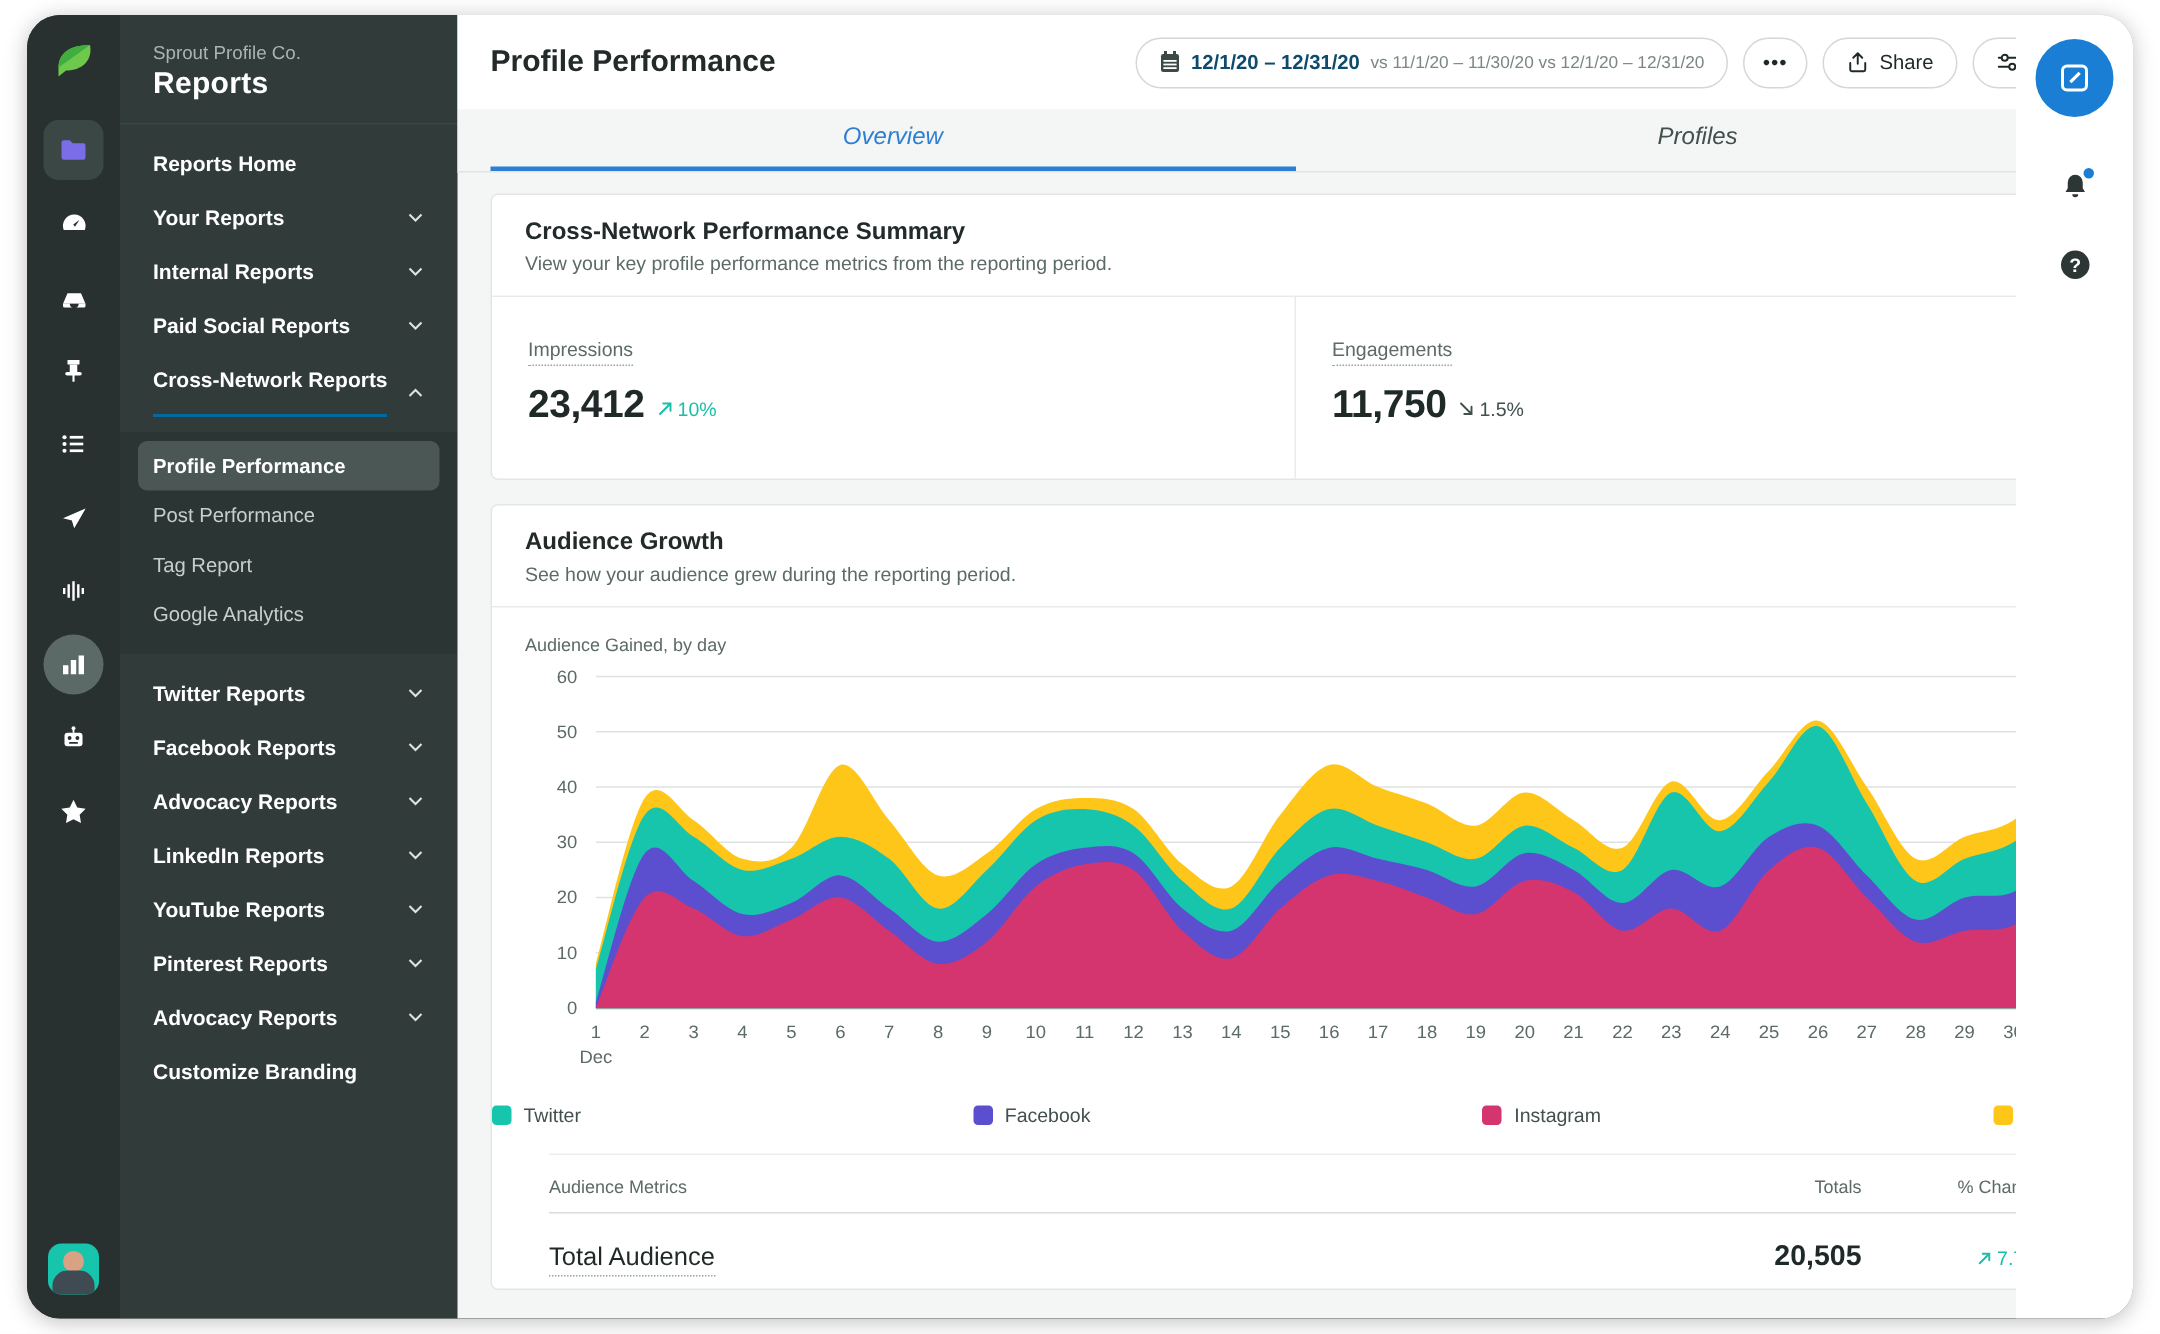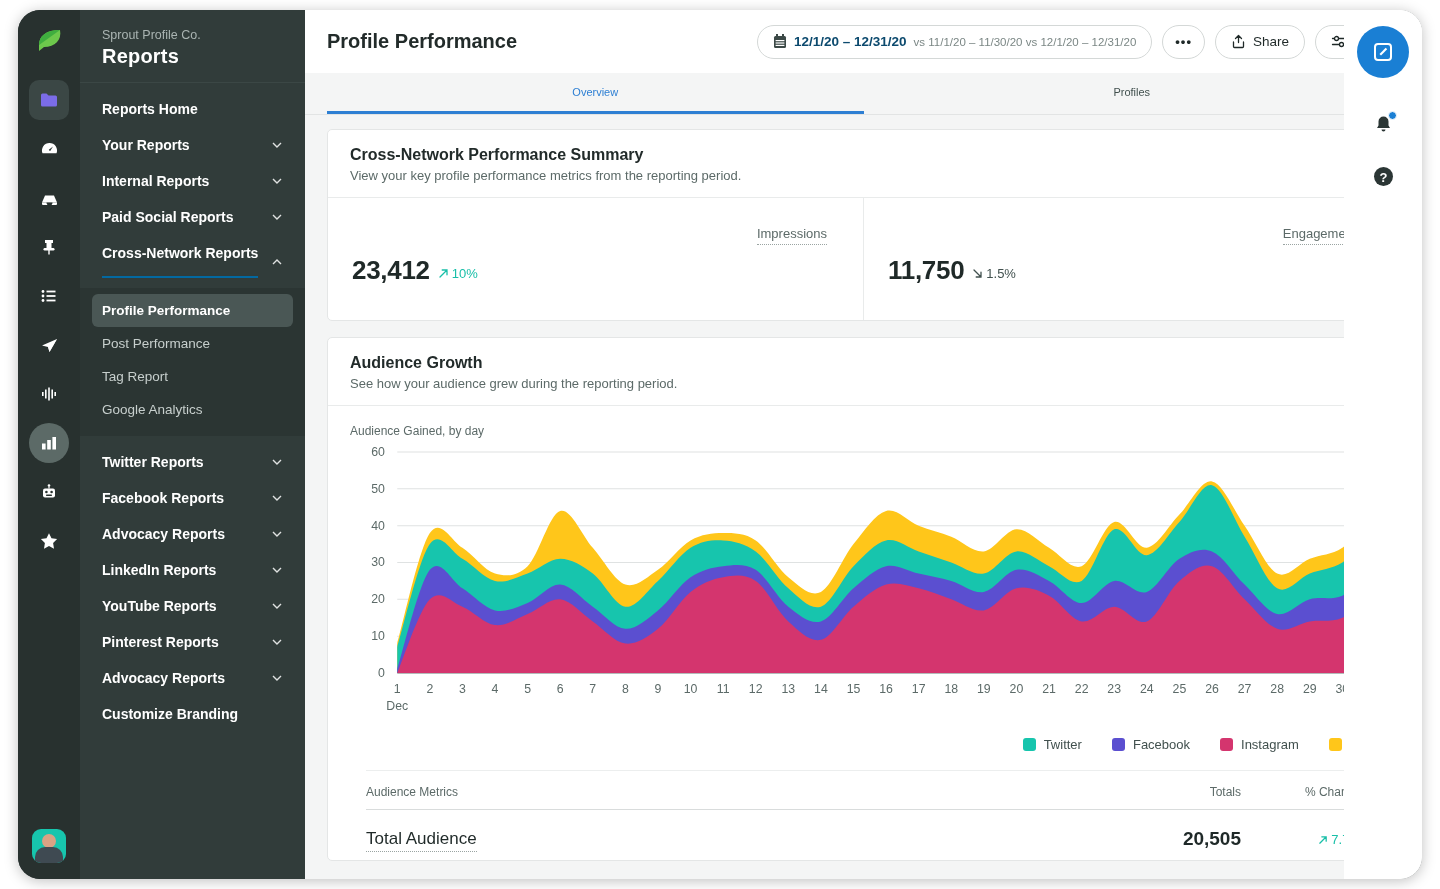--- a/index.html
+++ b/index.html
@@ -87,47 +87,47 @@
     background: #fff; display: flex; align-items: center; gap: 7px;
     padding: 0 15px; cursor: pointer; white-space: nowrap;
   }
   .pill .primary { font-size: 13.5px; font-weight: bold; color: #0c4a6e; }
   .pill .secondary { font-size: 11.5px; color: #7b8785; }
   .pill .btn-lbl { font-size: 13.5px; color: #1f2928; }
   .pill.dots { padding: 0 12px; letter-spacing: 1px; font-weight: bold; color:#1f2928; font-size: 13px;}
 
   .tabs { height: 42px; background: #f4f5f5; display: flex; border-bottom: 1px solid #e2e4e4; padding: 0 22px; }
   .tab { flex: 1; display: flex; align-items: center; justify-content: center;
-         font-size: 11px; color: #41504e; cursor: pointer; border-bottom: 3px solid transparent; }
+         font-size: 16px; color: #41504e; cursor: pointer; border-bottom: 3px solid transparent; font-style: italic; }
   .tab.active { color: #2d7fd3; border-bottom-color: #2d7fd3; font-weight: normal; }
 
   .scroll { flex: 1; overflow: hidden; padding: 14px 22px 0 22px; }
   .card { background: #ffffff; border: 1px solid #e4e6e6; border-radius: 5px; margin-bottom: 16px; }
   .card-head { padding: 16px 22px 14px 22px; border-bottom: 1px solid #e9ebeb; }
   .card-title { font-size: 16px; font-weight: bold; color: #222b2a; margin-bottom: 4px; }
   .card-sub { font-size: 13px; color: #5c6a68; }
 
   .metrics { display: flex; }
-  .metric { flex: 1; padding: 26px 36px 34px 24px; border-right: 1px solid #e9ebeb; text-align: right; }
+  .metric { flex: 1; padding: 26px 24px 34px 24px; border-right: 1px solid #e9ebeb; }
   .metric:last-child { border-right: none; }
   .metric-label {
     font-size: 13px; color: #5c6a68; display: inline-block;
     border-bottom: 1px dotted #9aa4a2; padding-bottom: 3px; margin-bottom: 10px; cursor: help;
   }
   .metric-row { display: flex; align-items: baseline; gap: 8px; }
   .metric-value { font-size: 26px; font-weight: bold; color: #1f2928; letter-spacing: -.3px; }
   .metric-delta { font-size: 13px; display: flex; align-items: center; gap: 3px; }
   .metric-delta.up { color: #18bfa8; }
   .metric-delta.down { color: #41504e; }
 
   
   .chart-wrap { padding: 18px 22px 6px 22px; }
   .chart-caption { font-size: 12px; color: #5c6a68; margin-bottom: 8px; }
   .chart-svg { display:block; width: 100%; height: 275px; }
-  .legend { display: flex; justify-content: flex-end; gap: 30px; padding: 10px 0 18px 0; }
+  .legend { display: flex; justify-content: space-between; gap: 30px; padding: 10px 0 18px 0; }
   .legend-item { display: flex; align-items: center; gap: 8px; font-size: 13px; color: #41504e; cursor: pointer; }
   .swatch { width: 13px; height: 13px; border-radius: 3px; }
 
   
   .tbl { margin: 0 38px; border-top: 1px solid #eceeee; }
   .tbl-head { display: flex; padding: 14px 0 10px 0; border-bottom: 1px solid #d9dcdc; }
   .tbl-row { display: flex; padding: 18px 0 10px 0; align-items: center; }
   .col-metric { flex: 1; font-size: 12px; color: #5c6a68; }
   .col-total { width: 180px; text-align: right; font-size: 12px; color: #5c6a68; }
   .col-change { width: 120px; text-align: right; font-size: 12px; color: #5c6a68; }

